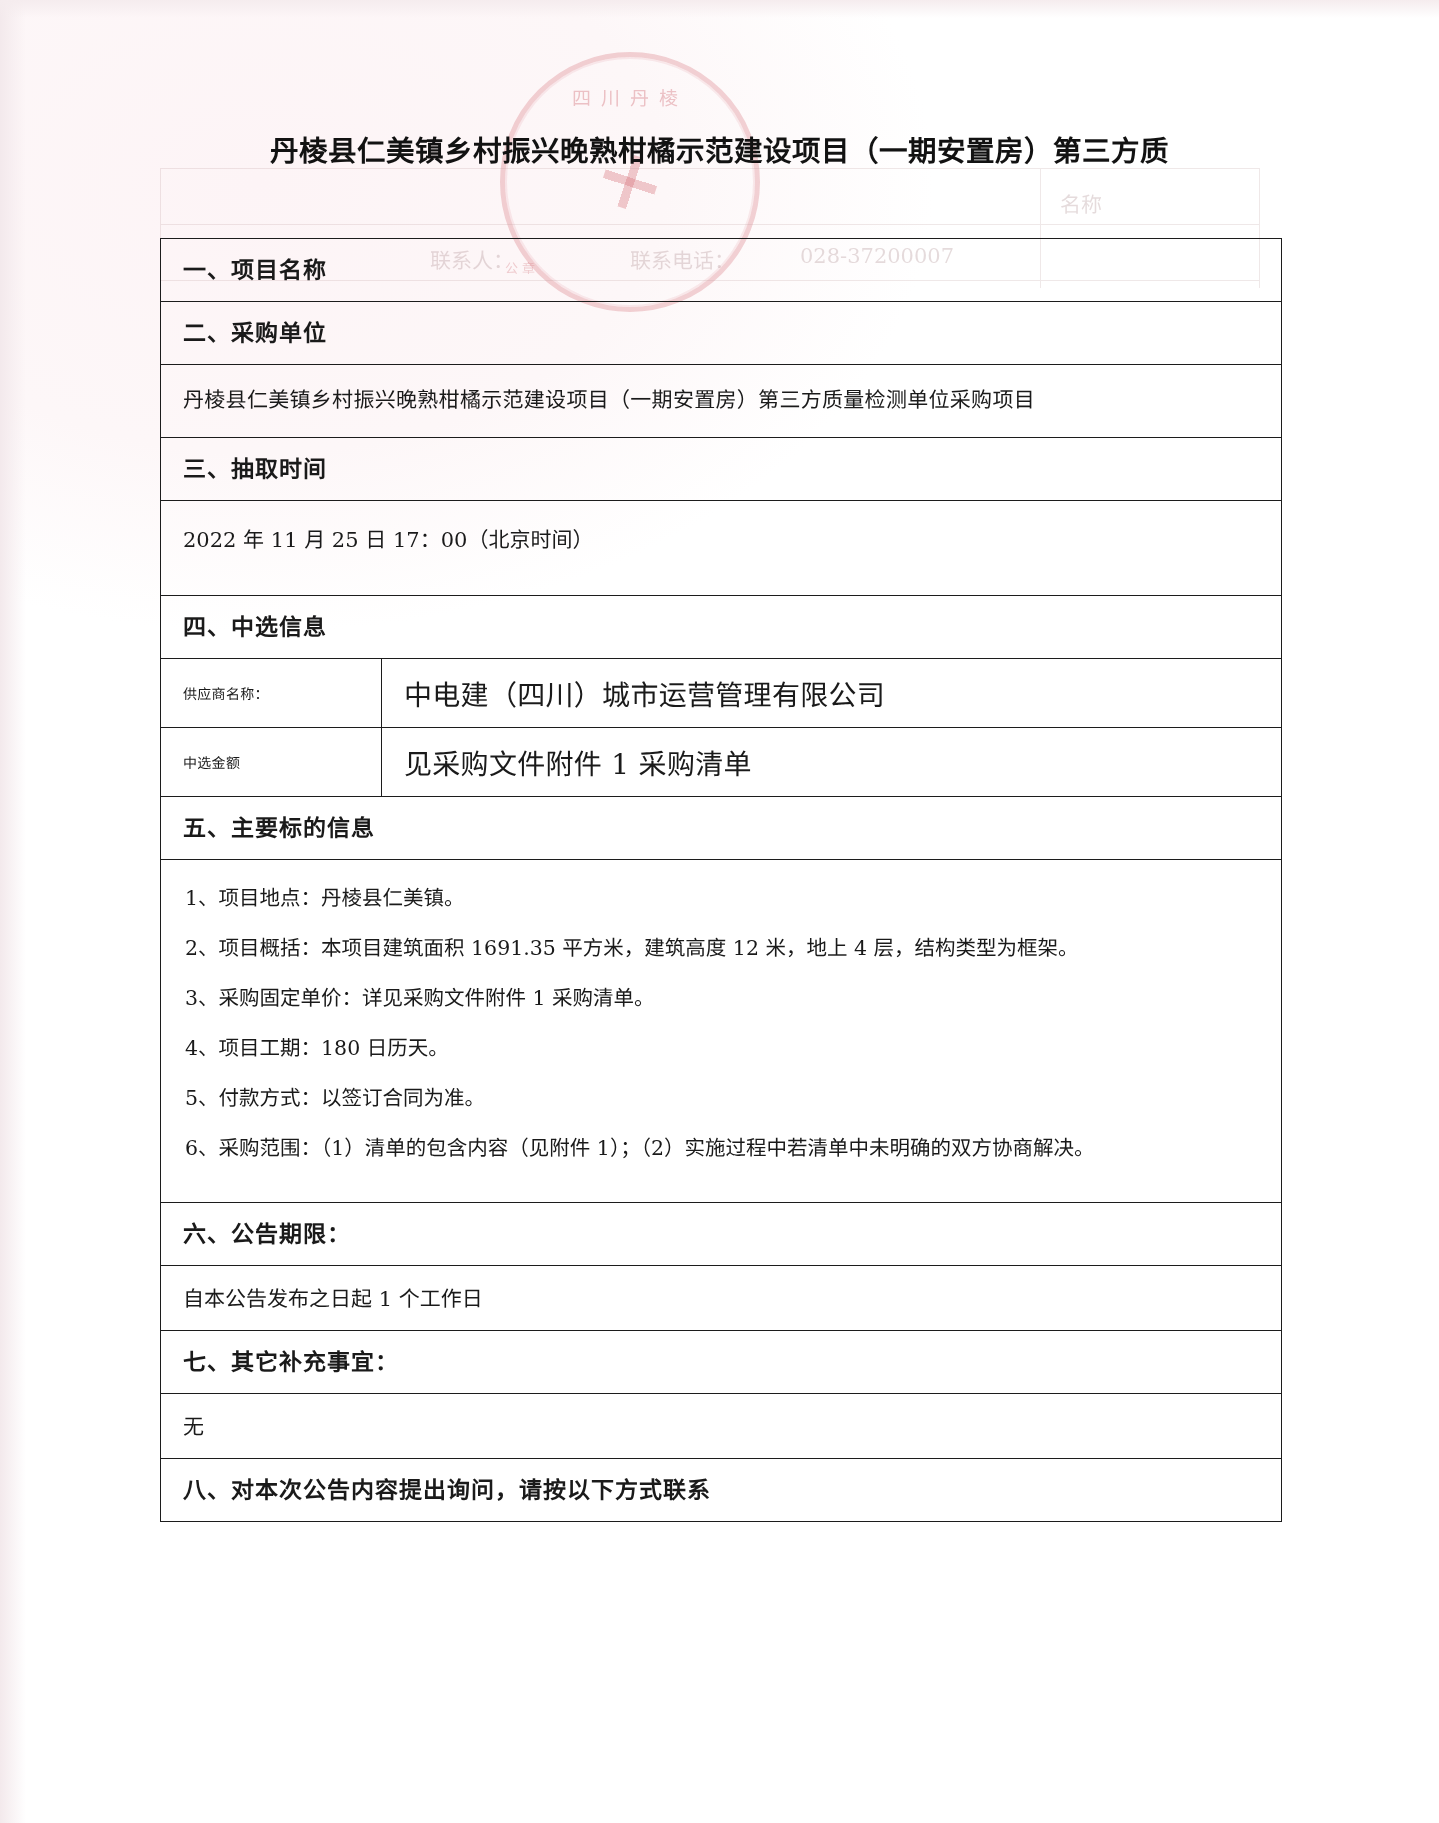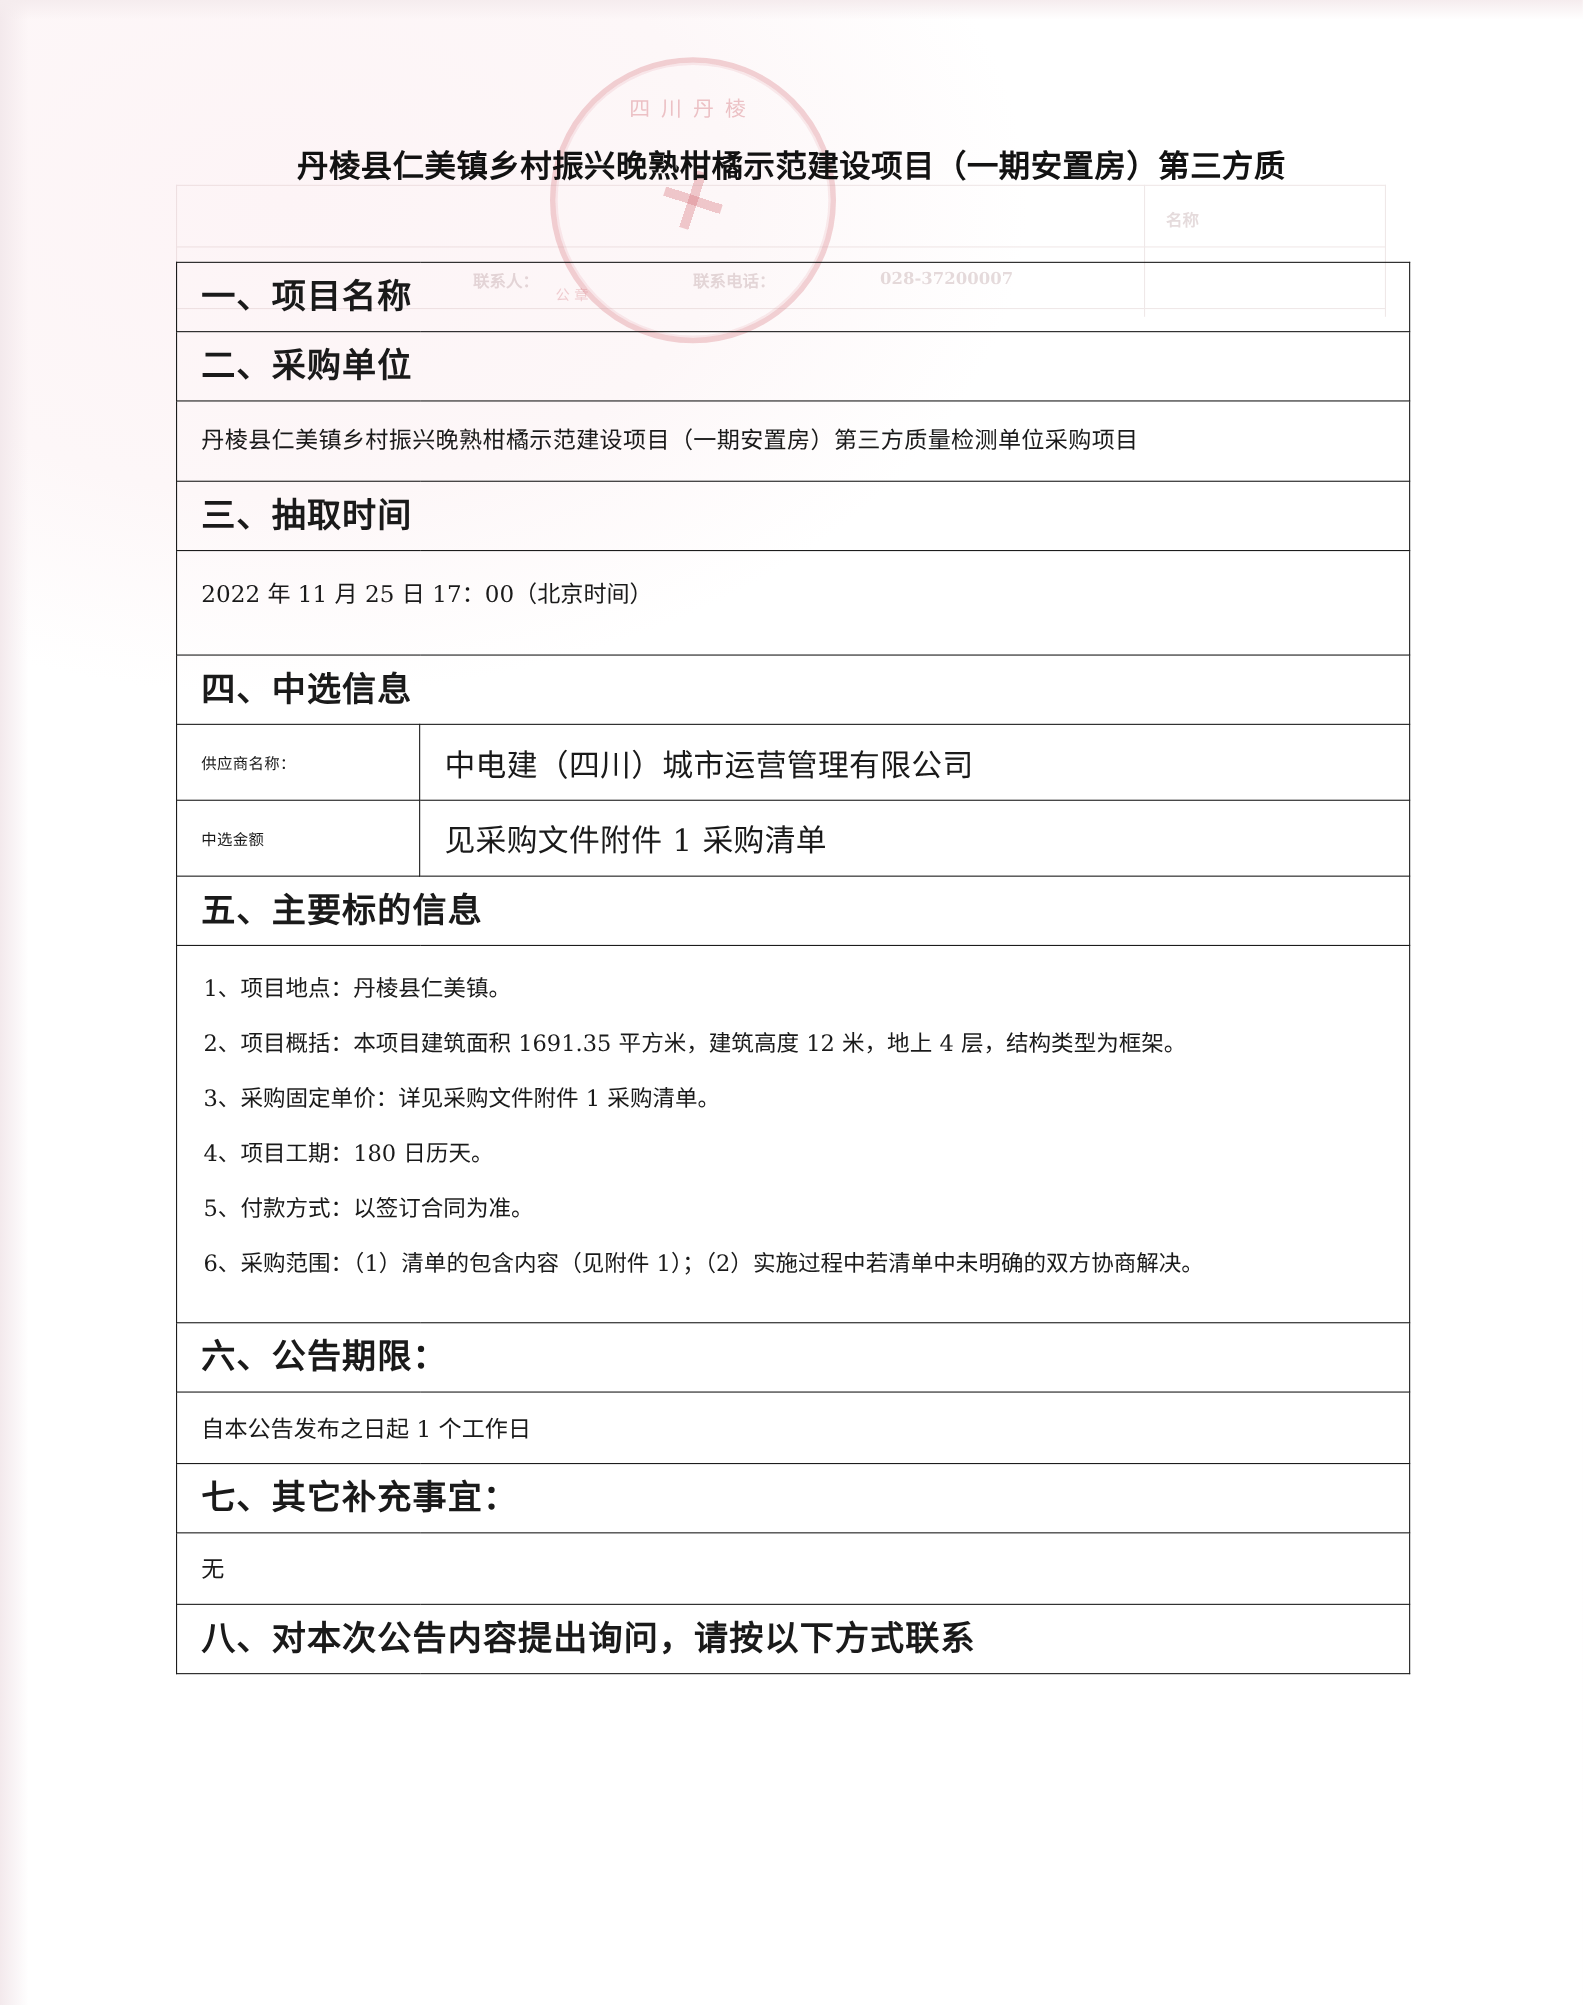--- a/index.html
+++ b/index.html
@@ -96,25 +96,24 @@
     background: #b99;
   }
   .ghost-vline {
     position: absolute;
     top: 0; bottom: 0;
     width: 1px;
     background: #b99;
   }
   .ghost-text {
     position: absolute;
-    font-size: 15px;
+    font-size: 21px;
     color: #8b5f63;
     white-space: nowrap;
     font-family: "DejaVu Serif", serif;
-    font-weight: bold;
   }
 
   .doc {
     position: absolute;
     left: 0; right: 0; top: 0;
   }
 
   .title {
     width: 1100px;
     margin: 0 auto;
@@ -138,21 +137,21 @@
     border-collapse: collapse;
     background: transparent;
   }
   table.main td {
     border: 1.5px solid #1c1c1c;
     vertical-align: middle;
     padding: 0;
   }
 
   .sec-head {
-    font-size: 31px;
+    font-size: 23px;
     font-weight: bold;
     padding: 14px 20px 14px 22px !important;
     letter-spacing: 1px;
     line-height: 34px;
   }
   .body-cell {
     font-size: 21px;
     line-height: 38px;
     padding: 16px 22px 18px 22px !important;
     letter-spacing: 0.3px;

